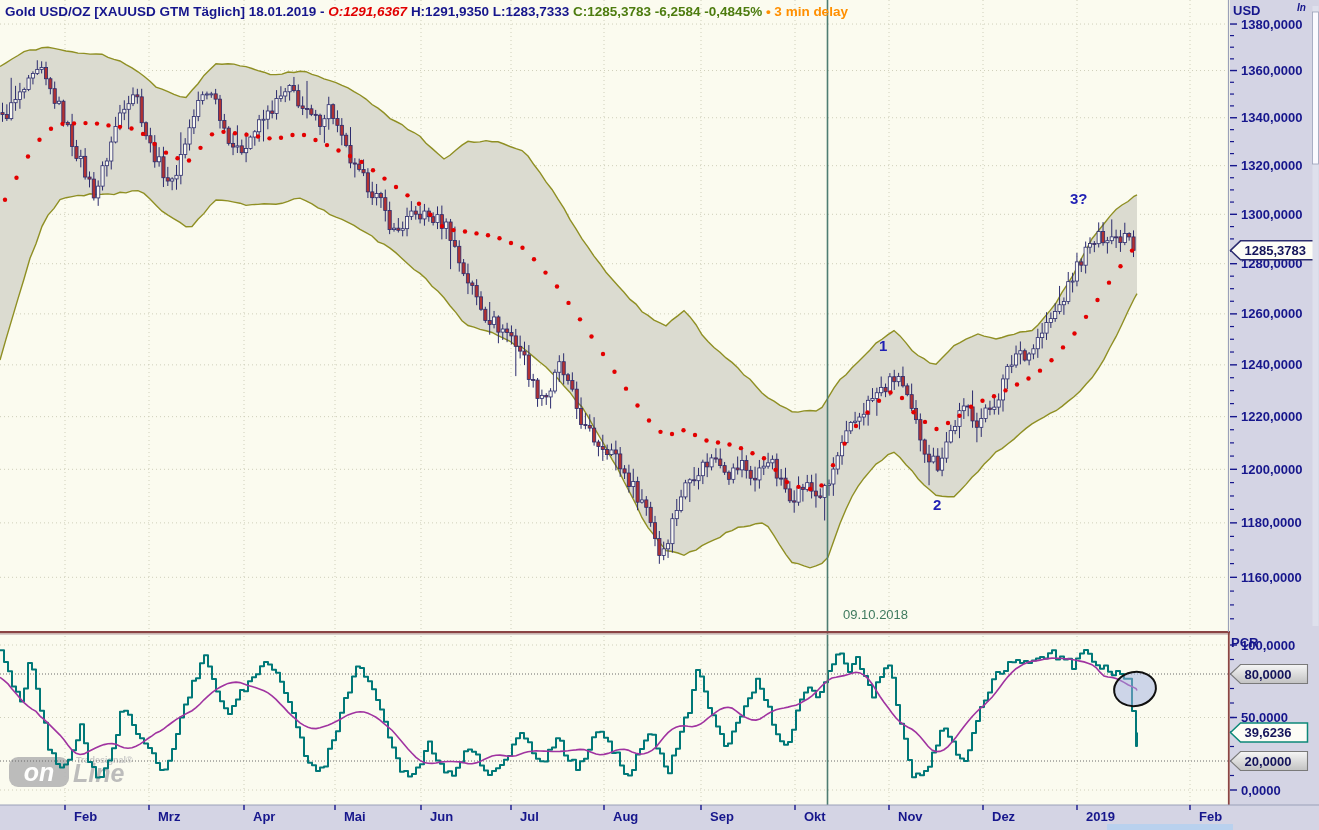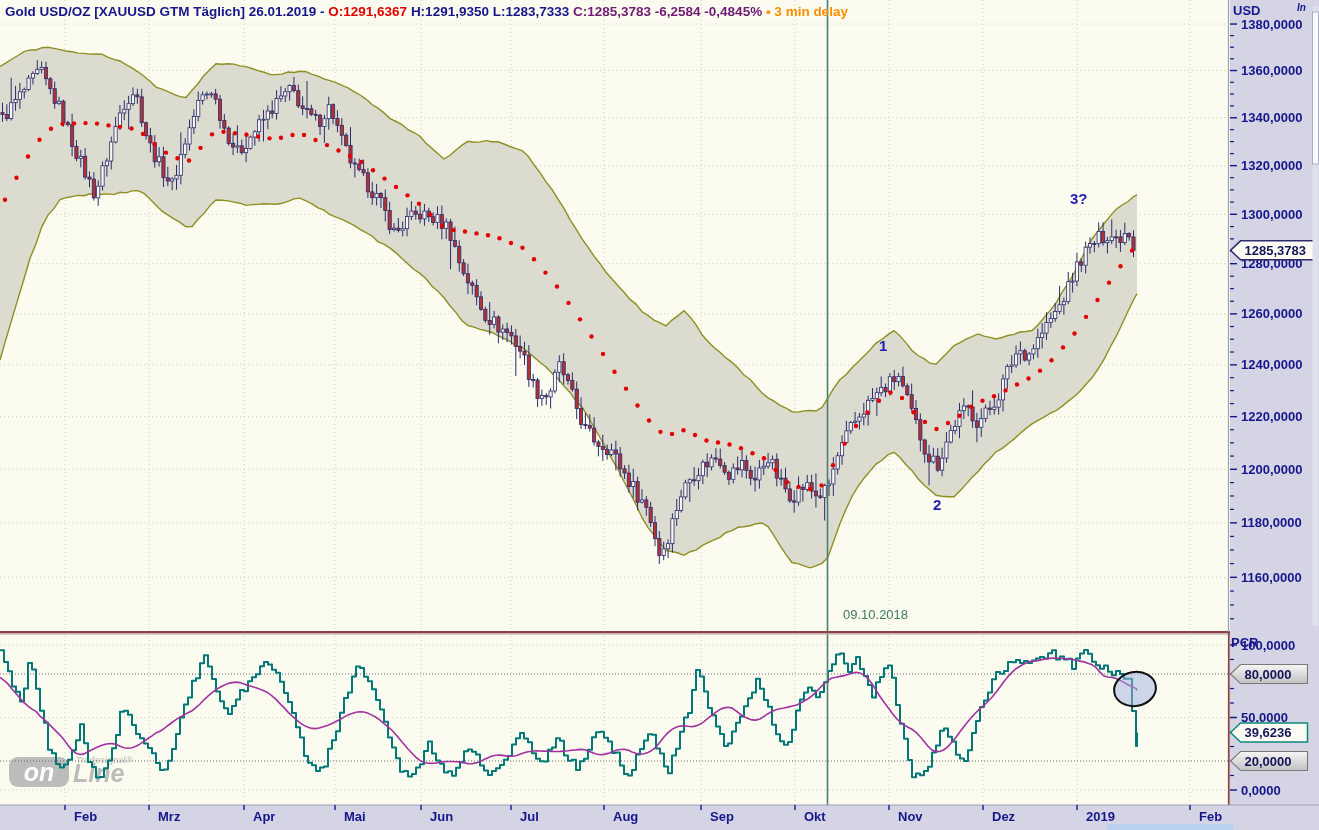--- a/index.html
+++ b/index.html
@@ -7,21 +7,21 @@
         font-family:"Liberation Sans",sans-serif;}
   #chart-svg{position:absolute;left:0;top:0;z-index:1;}
   #title-line{position:absolute;left:5px;top:4px;z-index:3;font-size:13.5px;
               font-weight:700;white-space:pre;letter-spacing:0;}
   svg text{font-family:"Liberation Sans",sans-serif;}
 </style>
 </head>
 <body>
 
 <div id="root">
-  <div id="title-line"><span style="color: rgb(22, 22, 140);">Gold USD/OZ [XAUUSD GTM Täglich] 26.01.2019 - </span><span style="color: rgb(225, 0, 0);">O:1291,6367 </span><span style="color: rgb(22, 22, 140);">H:1291,9350 L:1283,7333 </span><span style="color: #701a75;">C:1285,3783 -6,2584 -0,4845% </span><span style="color: rgb(255, 143, 0);">• 3 min delay</span></div>
+  <div id="title-line"><span style="color: rgb(22, 22, 140);">Gold USD/OZ [XAUUSD GTM Täglich] 18.01.2019 - </span><span style="color: rgb(225, 0, 0); font-style: italic;">O:1291,6367 </span><span style="color: rgb(22, 22, 140);">H:1291,9350 L:1283,7333 </span><span style="color: #4d7c0f;">C:1285,3783 -6,2584 -0,4845% </span><span style="color: rgb(255, 143, 0);">• 3 min delay</span></div>
 
   <svg id="chart-svg" width="1319" height="830" viewBox="0 0 1319 830">
     <defs>
       <linearGradient id="gradSilver" x1="0" y1="0" x2="0" y2="1">
         <stop offset="0" stop-color="#f6f6f6"></stop>
           <stop offset="1" stop-color="#c2c2c2"></stop>
       </linearGradient>
     </defs>
 
     <rect x="0" y="0" width="1230" height="805" fill="#fbfbef"></rect>

